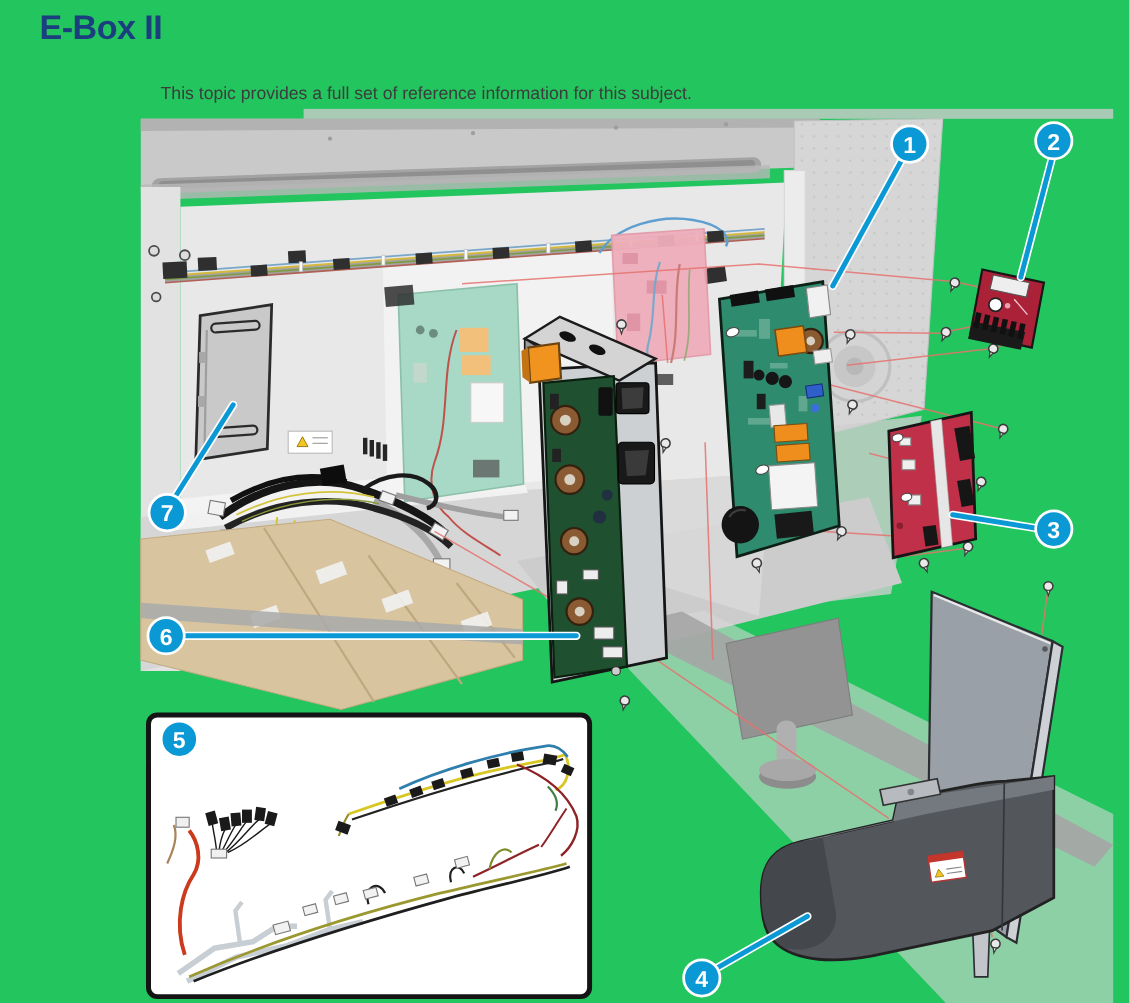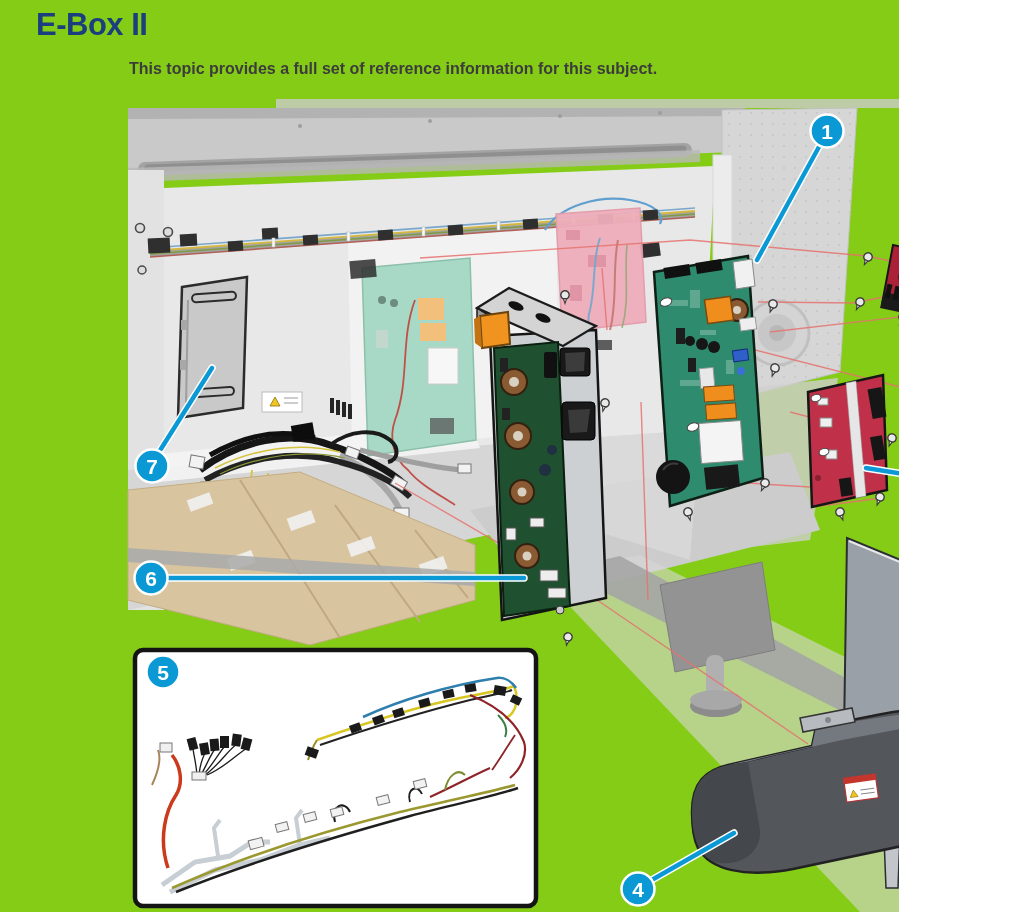--- a/index.html
+++ b/index.html
@@ -1,20 +1,20 @@
 <!DOCTYPE html>
 <html><head>
 <meta charset="utf-8">
 <style>
   html,body{margin:0;padding:0;background:#fff;}
-  .canvas{position:relative;width:899px;height:912px;background:#84cc16;overflow:hidden;
+  .canvas{position:relative;width:1027px;height:912px;background:#22c55e;overflow:hidden;
           font-family:"Liberation Sans",sans-serif;}
   h1.page-title{position:absolute;left:36px;top:6px;margin:0;font-size:31px;line-height:1.2;
           font-weight:600;letter-spacing:-0.5px;color:#1b3f7e;}
-  p.page-subtitle{position:absolute;left:129px;top:60px;margin:0;font-size:16px;color:#3c3c3c;font-weight:bold;}
+  p.page-subtitle{position:absolute;left:129px;top:60px;margin:17px;font-size:16px;color:#3c3c3c;}
   svg.figure{position:absolute;left:0;top:0;}
   svg text.co{font-family:"Liberation Sans",sans-serif;font-weight:bold;font-size:21px;fill:#ffffff;
           text-anchor:middle;}
 </style>
 </head>
 <body>
 
 <div class="canvas">
   <h1 class="page-title">E-Box II</h1>
   <p class="page-subtitle">This topic provides a full set of reference information for this subject.</p>

